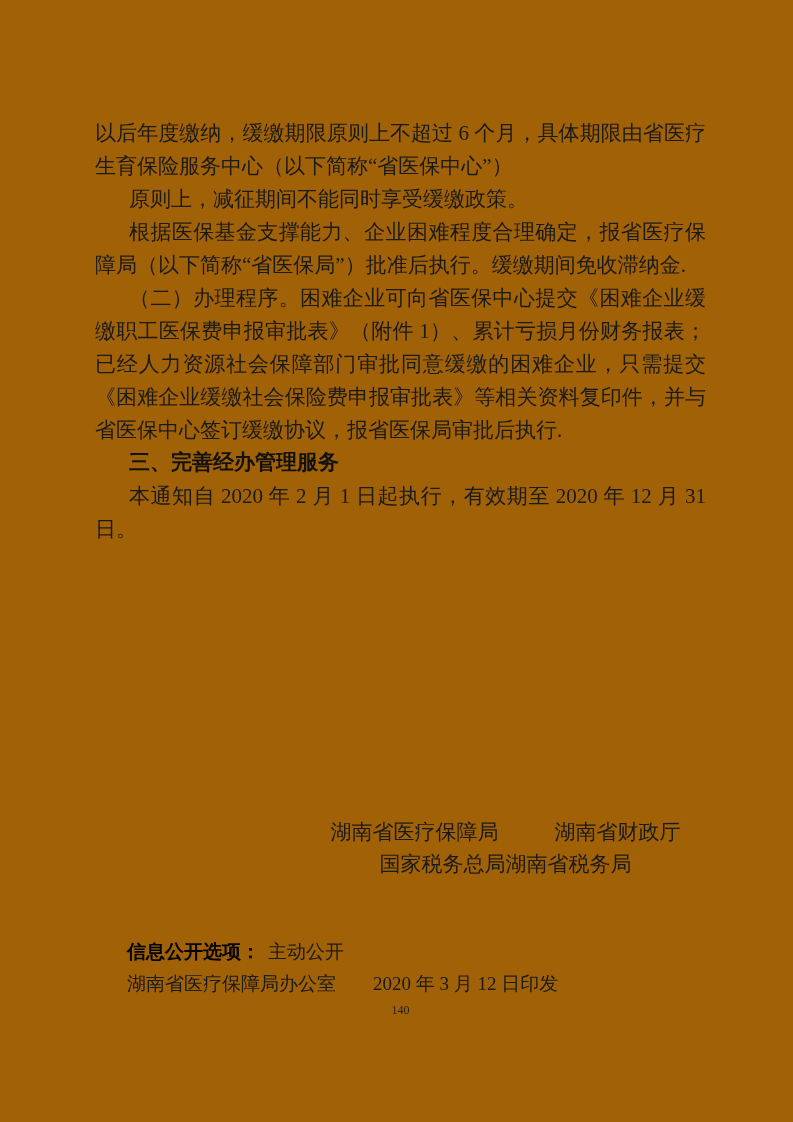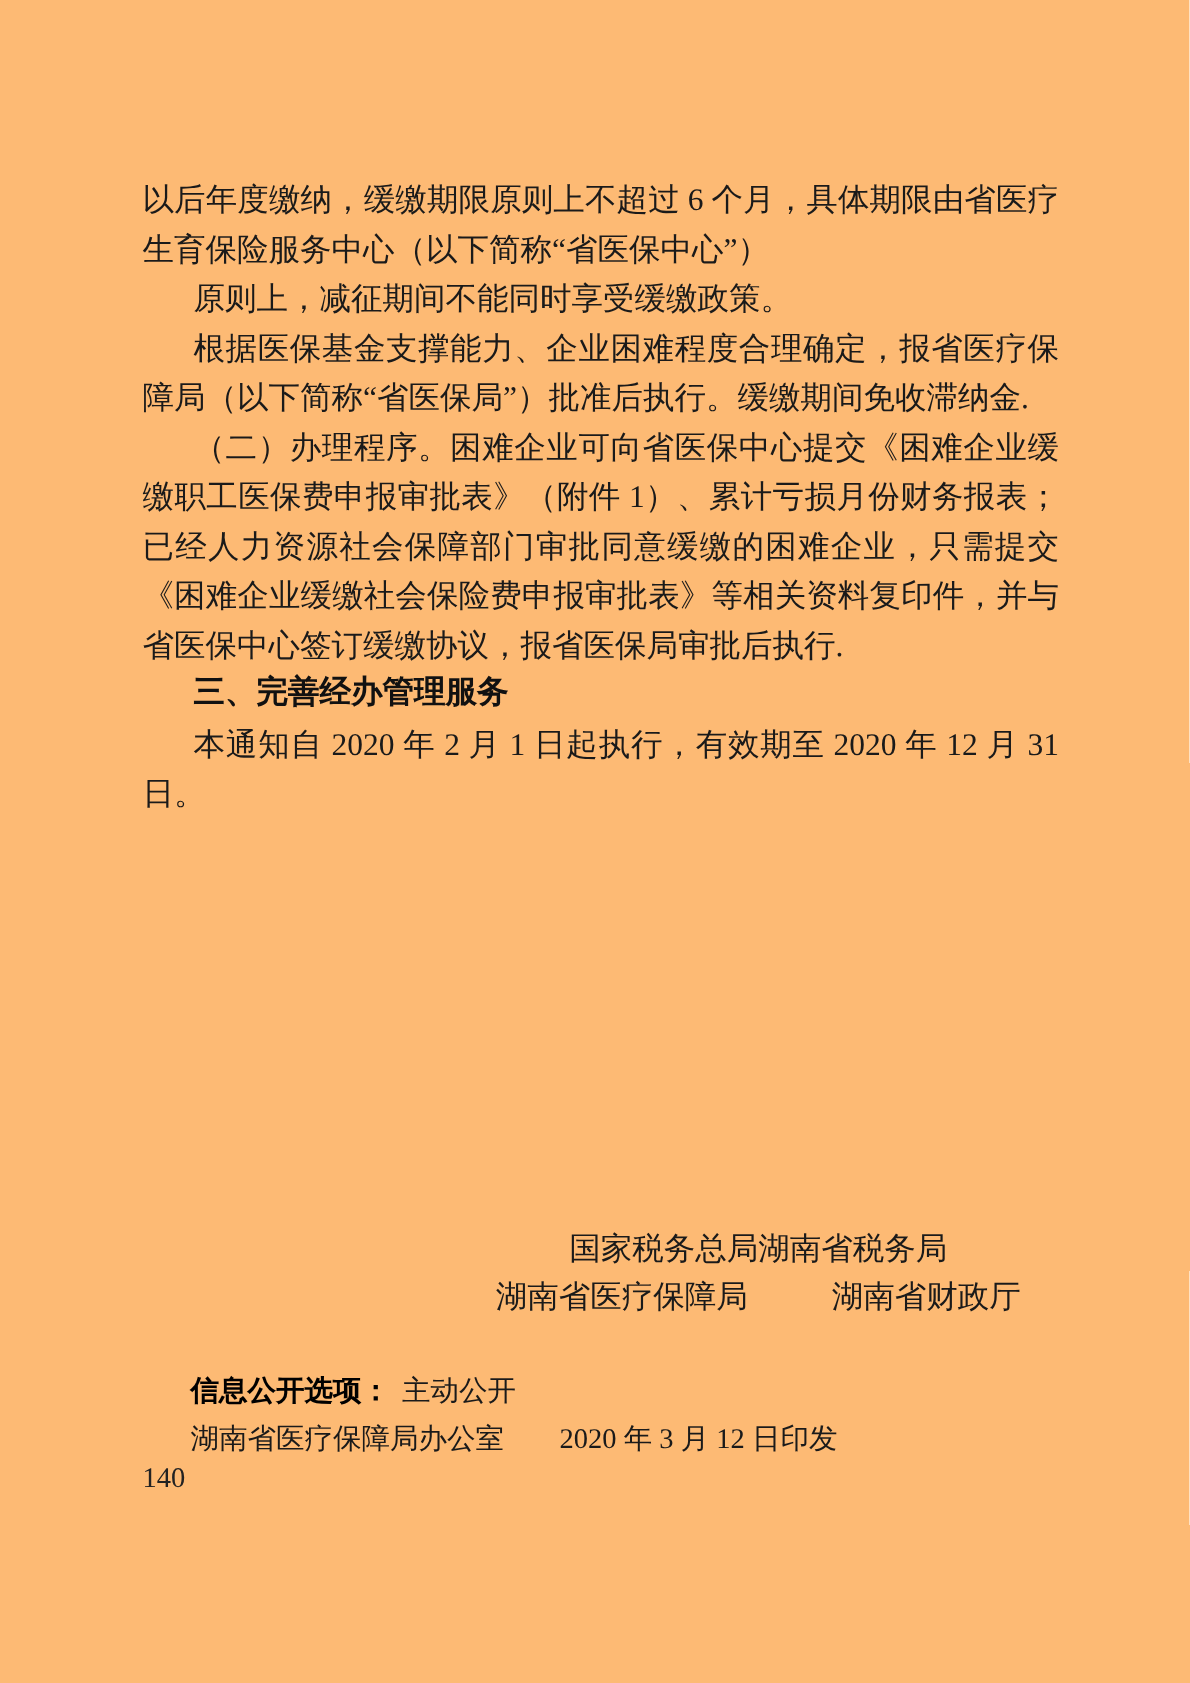--- a/index.html
+++ b/index.html
@@ -2,21 +2,21 @@
 <html><head>
 <meta charset="utf-8">
 <style>
   * { margin: 0; padding: 0; box-sizing: border-box; }
   html, body { background: #ffffff; }
   .page {
     position: relative;
     width: 793px;
     height: 1122px;
     margin: 0 auto;
-    background: #fdba74;
+    background: #a16207;
     color: #1a1a1a;
     font-family: "Liberation Serif", "DejaVu Serif", serif;
     padding: 117px 87px 0 95px;
     overflow: hidden;
   }
   .body-text {
     height: 660px;            
     overflow: hidden;
   }
   .body-text p {
@@ -37,58 +37,58 @@
   .signature {
     margin-top: 39px;
     margin-left: 210px;        
     width: 401px;
     text-align: center;
     font-size: 21px;
     line-height: 32px;
   }
   .sig-gap { display: inline-block; width: 56px; }
   .footer {
-    margin-top: 32px;
+    margin-top: 56px;
     padding-left: 32px;
     font-size: 19px;
     line-height: 32px;
   }
   .footer .label {
     font-family: "Liberation Sans", "DejaVu Sans", sans-serif;
     font-weight: bold;
     color: #000000;
   }
   .footer .value { margin-left: 8px; }
   .footer .print-date { margin-left: 37px; }
   .page-number {
-    text-align: left;
-    font-size: 19px;
+    text-align: center;
+    font-size: 12px;
     line-height: 20px;
     color: #222222;
   }
 </style>
 </head>
 <body>
 
 <div class="page">
 
   <div class="body-text">
     <p>以后年度缴纳，缓缴期限原则上不超过 6 个月，具体期限由省医疗生育保险服务中心（以下简称“省医保中心”）</p>
     <p class="indent">原则上，减征期间不能同时享受缓缴政策。</p>
     <p class="indent">根据医保基金支撑能力、企业困难程度合理确定，报省医疗保障局（以下简称“省医保局”）批准后执行。缓缴期间免收滞纳金.</p>
     <p class="indent">（二）办理程序。困难企业可向省医保中心提交《困难企业缓缴职工医保费申报审批表》（附件 1）、累计亏损月份财务报表；已经人力资源社会保障部门审批同意缓缴的困难企业，只需提交《困难企业缓缴社会保险费申报审批表》等相关资料复印件，并与省医保中心签订缓缴协议，报省医保局审批后执行.</p>
     <div class="section-heading">三、完善经办管理服务</div>
     <p class="indent">本通知自 2020 年 2 月 1 日起执行，有效期至 2020 年 12 月 31 日。</p>
   </div>
 
   <div class="signature">
-    <div>国家税务总局湖南省税务局</div>
     <div>
       <span>湖南省医疗保障局</span><span class="sig-gap"></span><span>湖南省财政厅</span>
     </div>
+    <div>国家税务总局湖南省税务局</div>
   </div>
 
   <div class="footer">
     <div>
       <span class="label">信息公开选项：</span><span class="value">主动公开</span>
     </div>
     <div>
       <span>湖南省医疗保障局办公室</span><span class="print-date">2020 年 3 月 12 日印发</span>
     </div>
   </div>

